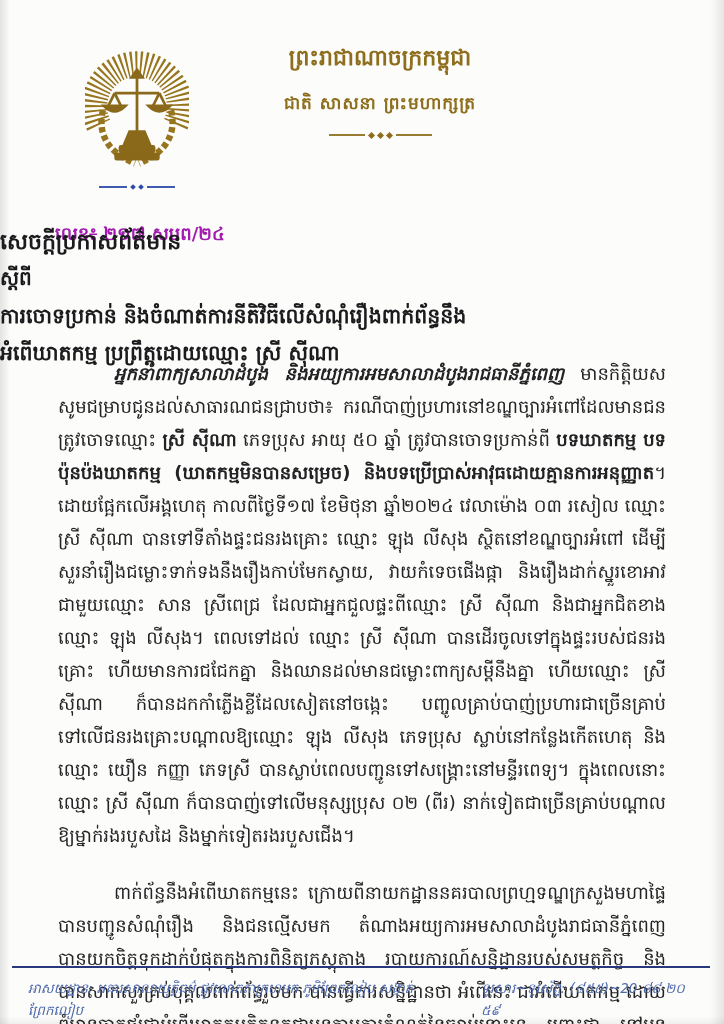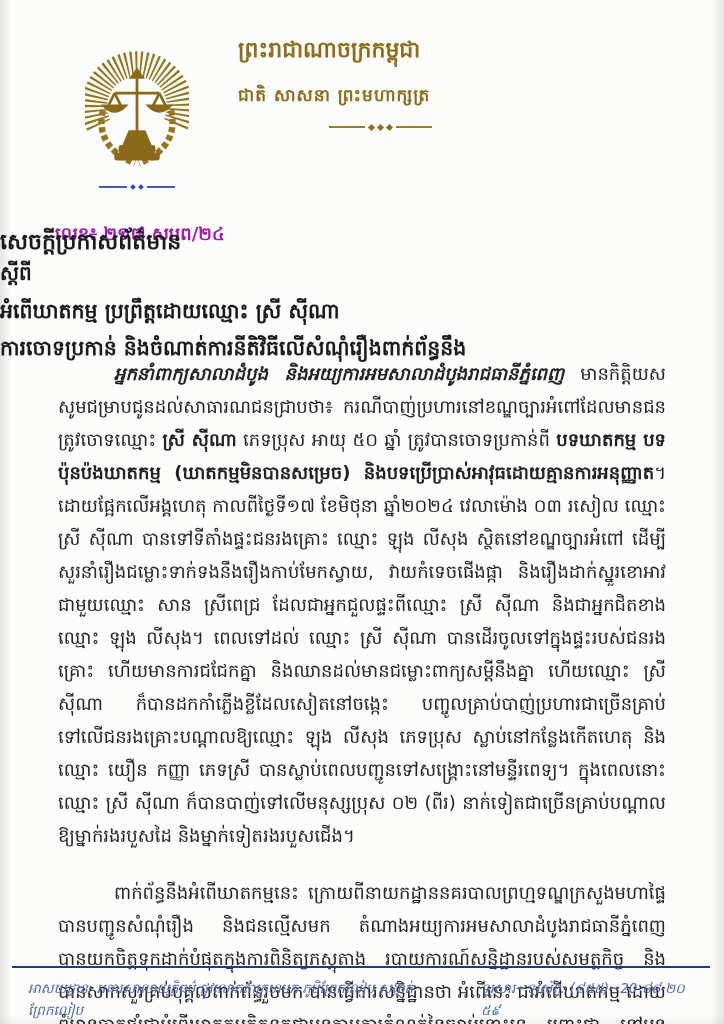--- a/index.html
+++ b/index.html
@@ -9,38 +9,38 @@
     font-family:"DejaVu Sans","Liberation Sans",sans-serif;
     color:#202022;
   }
   .page::before{
     content:""; position:absolute; inset:0; pointer-events:none;
     background:
       linear-gradient(90deg, rgba(0,0,0,.10) 0, rgba(0,0,0,0) 10px, rgba(0,0,0,0) 710px, rgba(0,0,0,.09) 100%),
       linear-gradient(0deg, rgba(0,0,0,.05) 0, rgba(0,0,0,0) 8px);
   }
   
-  .kingdom-block{ position:absolute; top:36px; left:238px; width:284px; color:#8e6e1d; }
+  .kingdom-block{ position:absolute; top:44px; left:238px; width:284px; text-align:center; color:#8e6e1d; }
   .kingdom-line{ font-weight:bold; font-size:22px; line-height:1.25; }
   .motto-line{ font-weight:bold; font-size:17px; margin-top:20px; letter-spacing:1px; }
   .ornament{ display:flex; align-items:center; justify-content:center; gap:4px; margin-top:16px; }
   .ornament .bar{ width:36px; height:2px; background:currentColor; opacity:.9; }
   .ornament .dot{ width:5px; height:5px; background:currentColor; transform:rotate(45deg); }
   .ornament.small .bar{ width:28px; height:1.5px; }
   .ornament.small .dot{ width:4px; height:4px; }
 
   .emblem-block{ position:absolute; top:40px; left:36px; width:202px; text-align:center; }
   .court-name{ color:#2c4aa4; font-weight:bold; font-size:18.5px; margin-top:3px; white-space:nowrap; }
   .emblem-block .ornament{ color:#2c4aa4; margin-top:9px; }
 
   
   .ref-line{ position:absolute; top:222px; left:55px; font-weight:bold; font-size:18px; color:#a21caf; }
   .title-block{ position:absolute; top:228px; left:0; width:660px; text-align:left; font-weight:bold; color:#1b1b1d; }
   .title-l1{ font-size:22px; }
-  .title-l2{ font-size:20px; }
+  .title-l2{ font-size:20px; margin-top:5px; }
   .title-l3{ font-size:20.5px; margin-top:6px; line-height:31px; }
 
   
   .body-block{ position:absolute; top:341px; left:42px; width:640px; font-size:18px;
                line-height:33px; text-align:justify; color:#232325; }
   .body-block p{ margin:16px; text-indent:56px; }
   .body-block p + p{ margin-top:24px; }
   .b{ font-weight:bold; }
   .bi{ font-weight:bold; font-style:italic; }
 
@@ -101,22 +101,22 @@
         <span class="dot"></span>
         <span class="bar"></span>
     </div>
   </div>
 
   <div class="ref-line">លេខ៖ ២១៧ សបព/២៤</div>
 
   <div class="title-block">
     <div class="title-l1">សេចក្តីប្រកាសព័ត៌មាន</div>
     <div class="title-l2">ស្តីពី</div>
+    <div class="title-l3">ការចោទប្រកាន់ និងចំណាត់ការនីតិវិធីលើសំណុំរឿងពាក់ព័ន្ធនឹង</div>
     <div class="title-l3">អំពើឃាតកម្ម ប្រព្រឹត្តដោយឈ្មោះ ស្រី ស៊ីណា</div>
-    <div class="title-l3">ការចោទប្រកាន់ និងចំណាត់ការនីតិវិធីលើសំណុំរឿងពាក់ព័ន្ធនឹង</div>
   </div>
 
   <div class="body-block">
     <p><span class="bi">អ្នកនាំពាក្យសាលាដំបូង និងអយ្យការអមសាលាដំបូងរាជធានីភ្នំពេញ</span><span> មានកិត្តិយសសូមជម្រាបជូនដល់សាធារណជនជ្រាបថា៖ ករណីបាញ់ប្រហារនៅខណ្ឌច្បារអំពៅដែលមានជនត្រូវចោទឈ្មោះ </span><span class="b">ស្រី ស៊ីណា</span><span> ភេទប្រុស អាយុ ៥០ ឆ្នាំ ត្រូវបានចោទប្រកាន់ពី </span><span class="b">បទឃាតកម្ម បទប៉ុនប៉ងឃាតកម្ម (ឃាតកម្មមិនបានសម្រេច) និងបទប្រើប្រាស់អាវុធដោយគ្មានការអនុញ្ញាត</span><span>។ ដោយផ្អែកលើអង្គហេតុ កាលពីថ្ងៃទី១៧ ខែមិថុនា ឆ្នាំ២០២៤ វេលាម៉ោង ០៣ រសៀល ឈ្មោះ ស្រី ស៊ីណា បានទៅទីតាំងផ្ទះជនរងគ្រោះ ឈ្មោះ ឡុង លីសុង ស្ថិតនៅខណ្ឌច្បារអំពៅ ដើម្បីសួរនាំរឿងជម្លោះទាក់ទងនឹងរឿងកាប់មែកស្វាយ, វាយកំទេចផើងផ្កា និងរឿងដាក់ស្នួរខោអាវ ជាមួយឈ្មោះ សាន ស្រីពេជ្រ ដែលជាអ្នកជួលផ្ទះពីឈ្មោះ ស្រី ស៊ីណា និងជាអ្នកជិតខាងឈ្មោះ ឡុង លីសុង។ ពេលទៅដល់ ឈ្មោះ ស្រី ស៊ីណា បានដើរចូលទៅក្នុងផ្ទះរបស់ជនរងគ្រោះ ហើយមានការជជែកគ្នា និងឈានដល់មានជម្លោះពាក្យសម្ដីនឹងគ្នា ហើយឈ្មោះ ស្រី ស៊ីណា ក៏បានដកកាំភ្លើងខ្លីដែលសៀតនៅចង្កេះ បញ្ចូលគ្រាប់បាញ់ប្រហារជាច្រើនគ្រាប់ទៅលើជនរងគ្រោះបណ្ដាលឱ្យឈ្មោះ ឡុង លីសុង ភេទប្រុស ស្លាប់នៅកន្លែងកើតហេតុ និងឈ្មោះ យឿន កញ្ញា ភេទស្រី បានស្លាប់ពេលបញ្ជូនទៅសង្គ្រោះនៅមន្ទីរពេទ្យ។ ក្នុងពេលនោះឈ្មោះ ស្រី ស៊ីណា ក៏បានបាញ់ទៅលើមនុស្សប្រុស ០២ (ពីរ) នាក់ទៀតជាច្រើនគ្រាប់បណ្ដាលឱ្យម្នាក់រងរបួសដៃ និងម្នាក់ទៀតរងរបួសជើង។</span></p>
     <p>ពាក់ព័ន្ធនឹងអំពើឃាតកម្មនេះ ក្រោយពីនាយកដ្ឋាននគរបាលព្រហ្មទណ្ឌក្រសួងមហាផ្ទៃ បានបញ្ជូនសំណុំរឿង និងជនល្មើសមក តំណាងអយ្យការអមសាលាដំបូងរាជធានីភ្នំពេញ បានយកចិត្តទុកដាក់បំផុតក្នុងការពិនិត្យភស្តុតាង របាយការណ៍សន្និដ្ឋានរបស់សមត្ថកិច្ច និងបានសាកសួរគ្រប់បុគ្គលពាក់ព័ន្ធរួចមក បានធ្វើការសន្និដ្ឋានថា អំពើនេះ ជាអំពើឃាតកម្ម ដោយពុំមានធាតុផ្សំជាអំពើឃាតកម្មគិតទុកជាមុនតាមការកំណត់នៃច្បាប់នោះទេ ព្រោះថា នៅមុនពេលមានការបាញ់ប្រហារទៅលើជនរងគ្រោះ គឺមានការជជែកឈ្លោះប្រកែកគ្នាជាមុន រវាងជនល្មើស និងជនរងគ្រោះ និងឈានទៅដល់ការបាញ់សម្លាប់ជនរងគ្រោះភ្លាមៗ ដោយពុំមានភស្តុតាងនៃការរៀបចំផែនការសម្លាប់មនុស្សតាមមាត្រា ២០០ នៃក្រមព្រហ្មទណ្ឌនៃព្រះរាជាណាចក្រកម្ពុជាឡើយ។</p>
   </div>
 
   <div class="footer-rule"></div>
   <div class="footer">
     <div class="footer-address">

